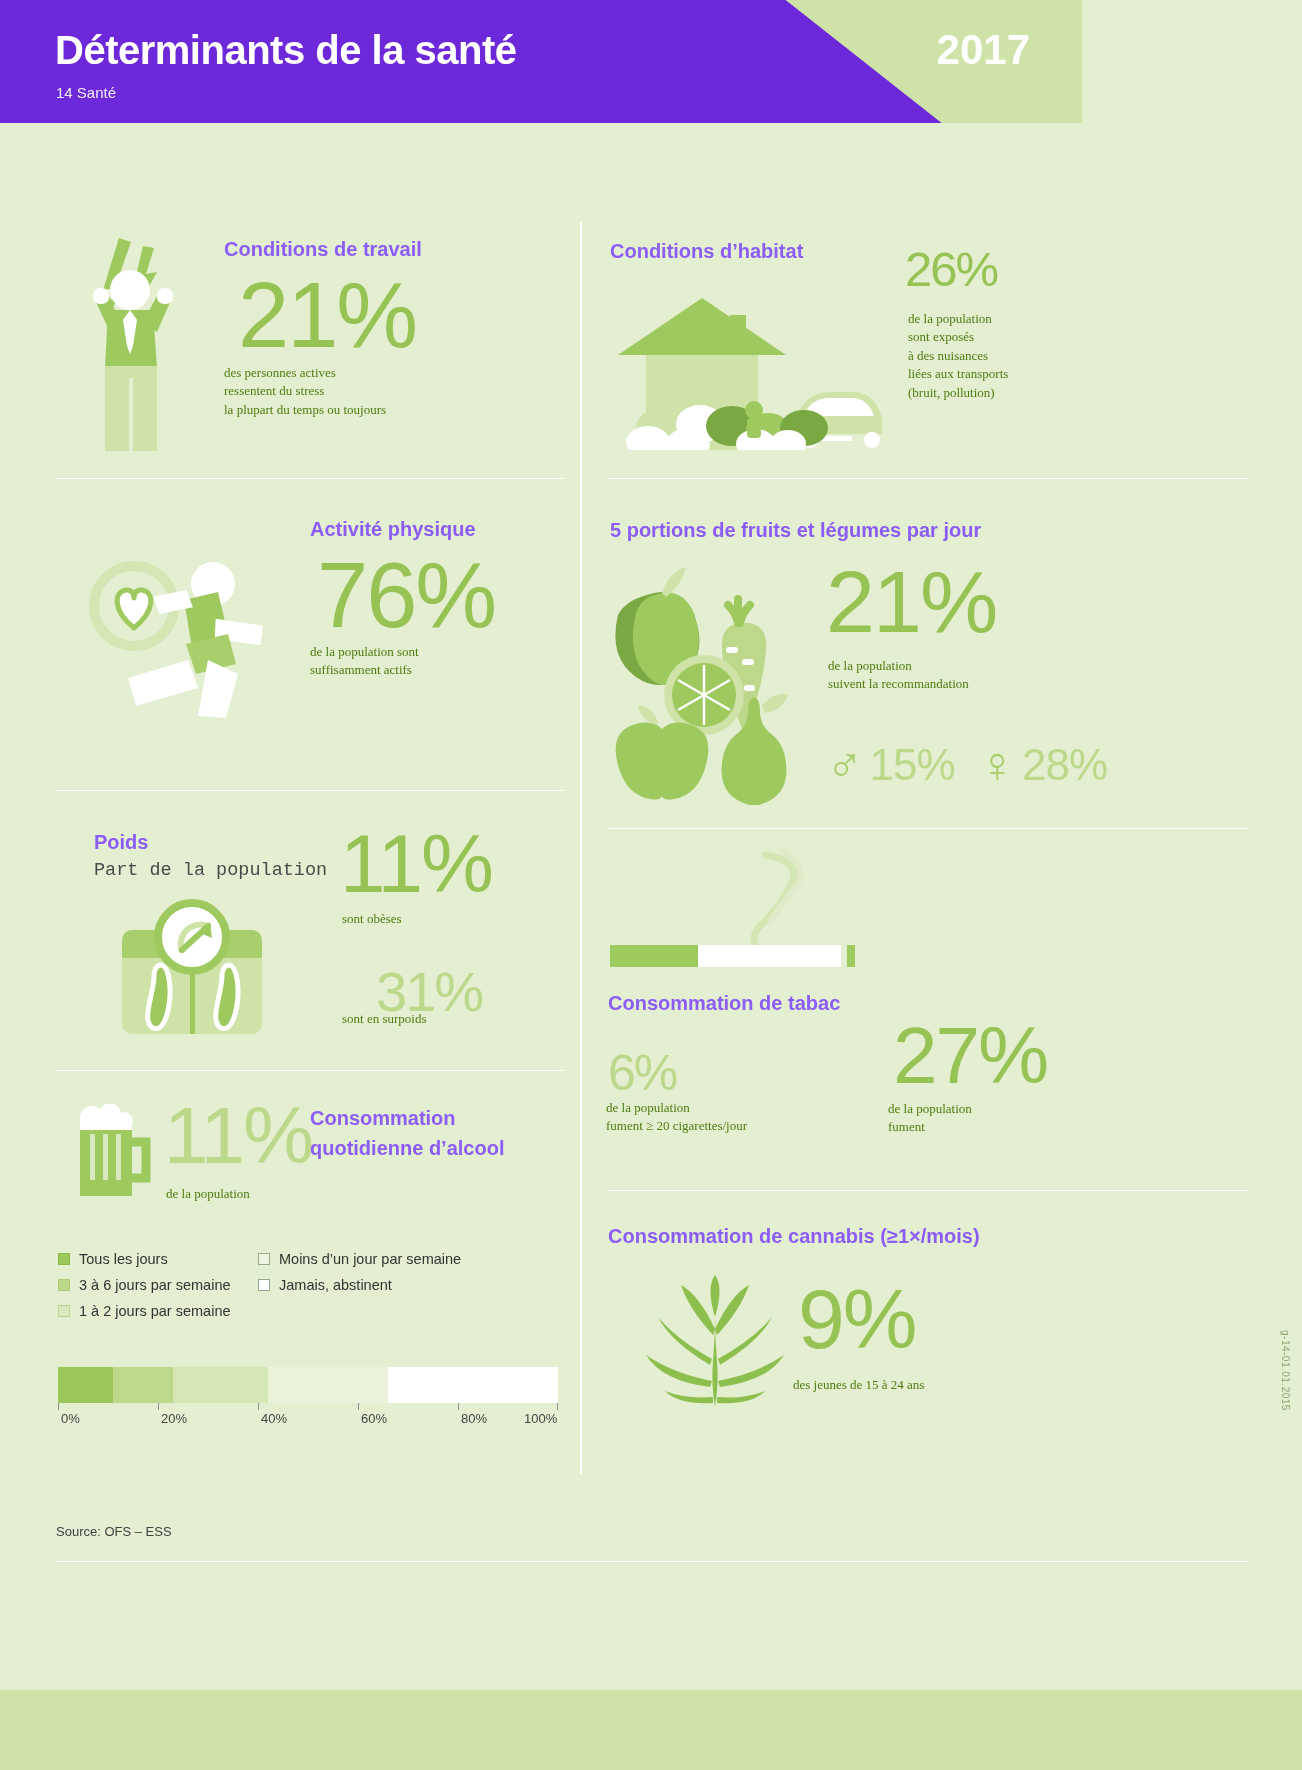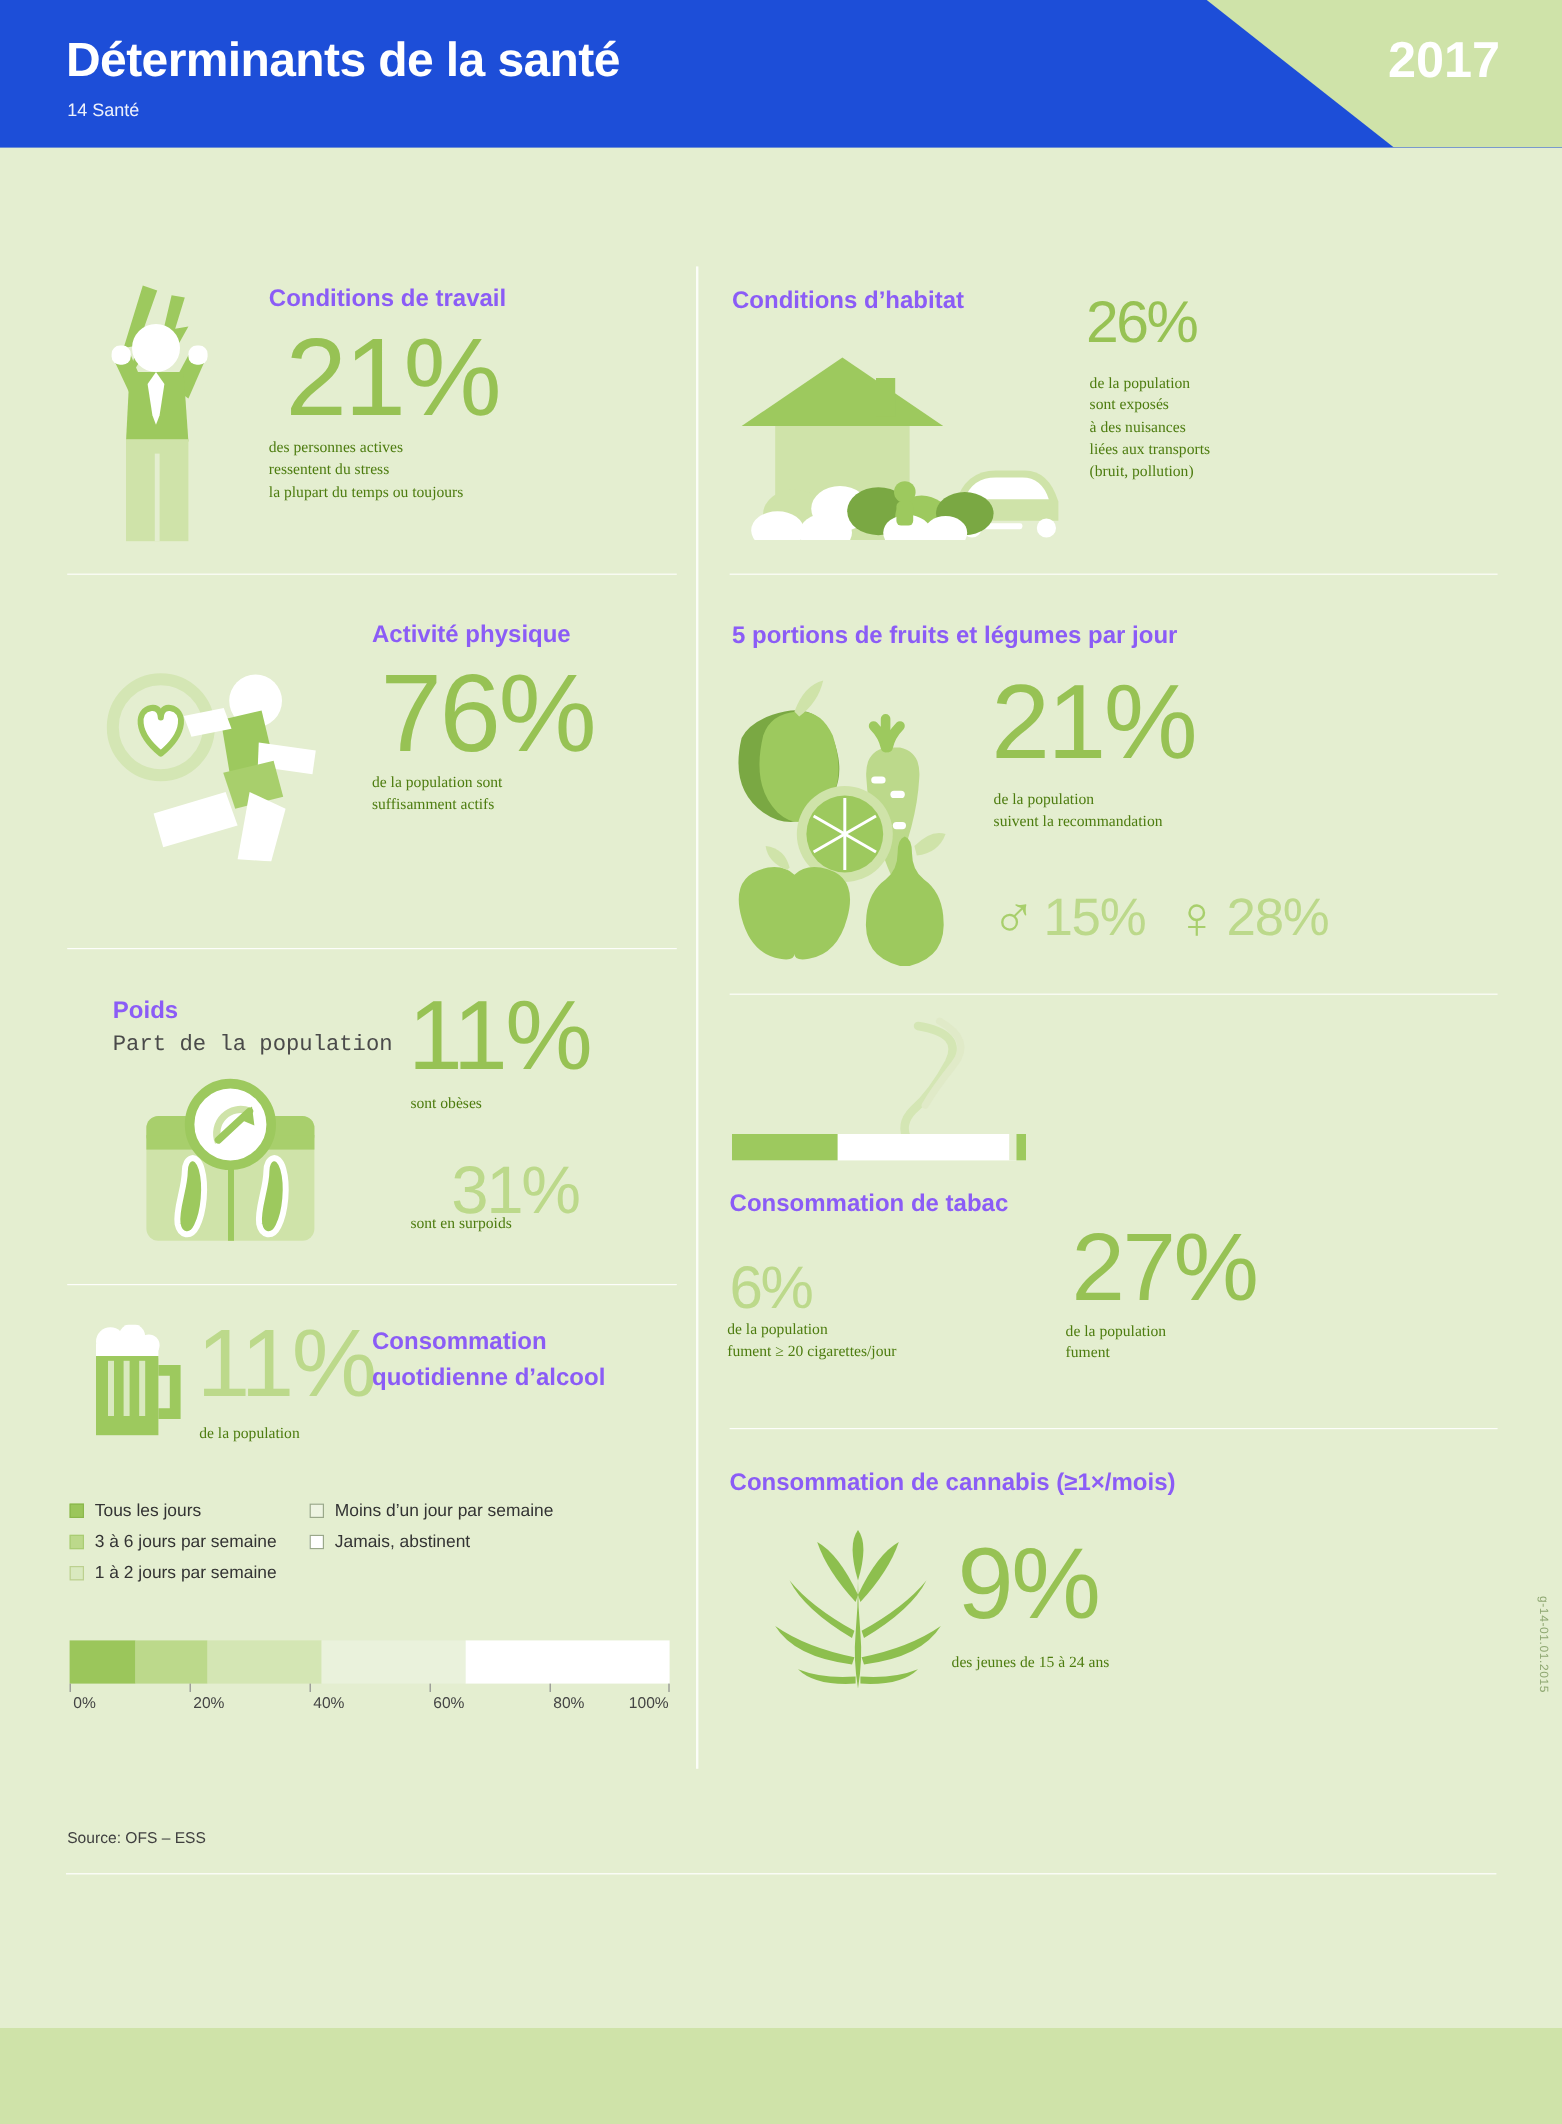--- a/index.html
+++ b/index.html
@@ -6,22 +6,22 @@
   body{
     width:1302px;height:1770px;
     background:#e4eed0;
     font-family:"Liberation Sans",sans-serif;
     color:#2b2b2b;
     overflow:hidden;
     position:relative;
   }
   
   .header{
-    position:absolute;left:0;top:0;width:1302px;height:123px;
-    background:#1d4ed8;overflow:hidden;
+    position:absolute;left:0;top:0;width:1082px;height:123px;
+    background:#6d28d9;overflow:hidden;
   }
   .header .wedge{
     position:absolute;right:0;top:0;width:390px;height:123px;
     background:#cfe3a9;
     clip-path:polygon(100% 0,100% 100%,64% 100%,24% 0);
   }
   .header .title{
     position:absolute;left:55px;top:28px;
     font-size:40px;font-weight:bold;color:#ffffff;
     letter-spacing:-0.5px;

